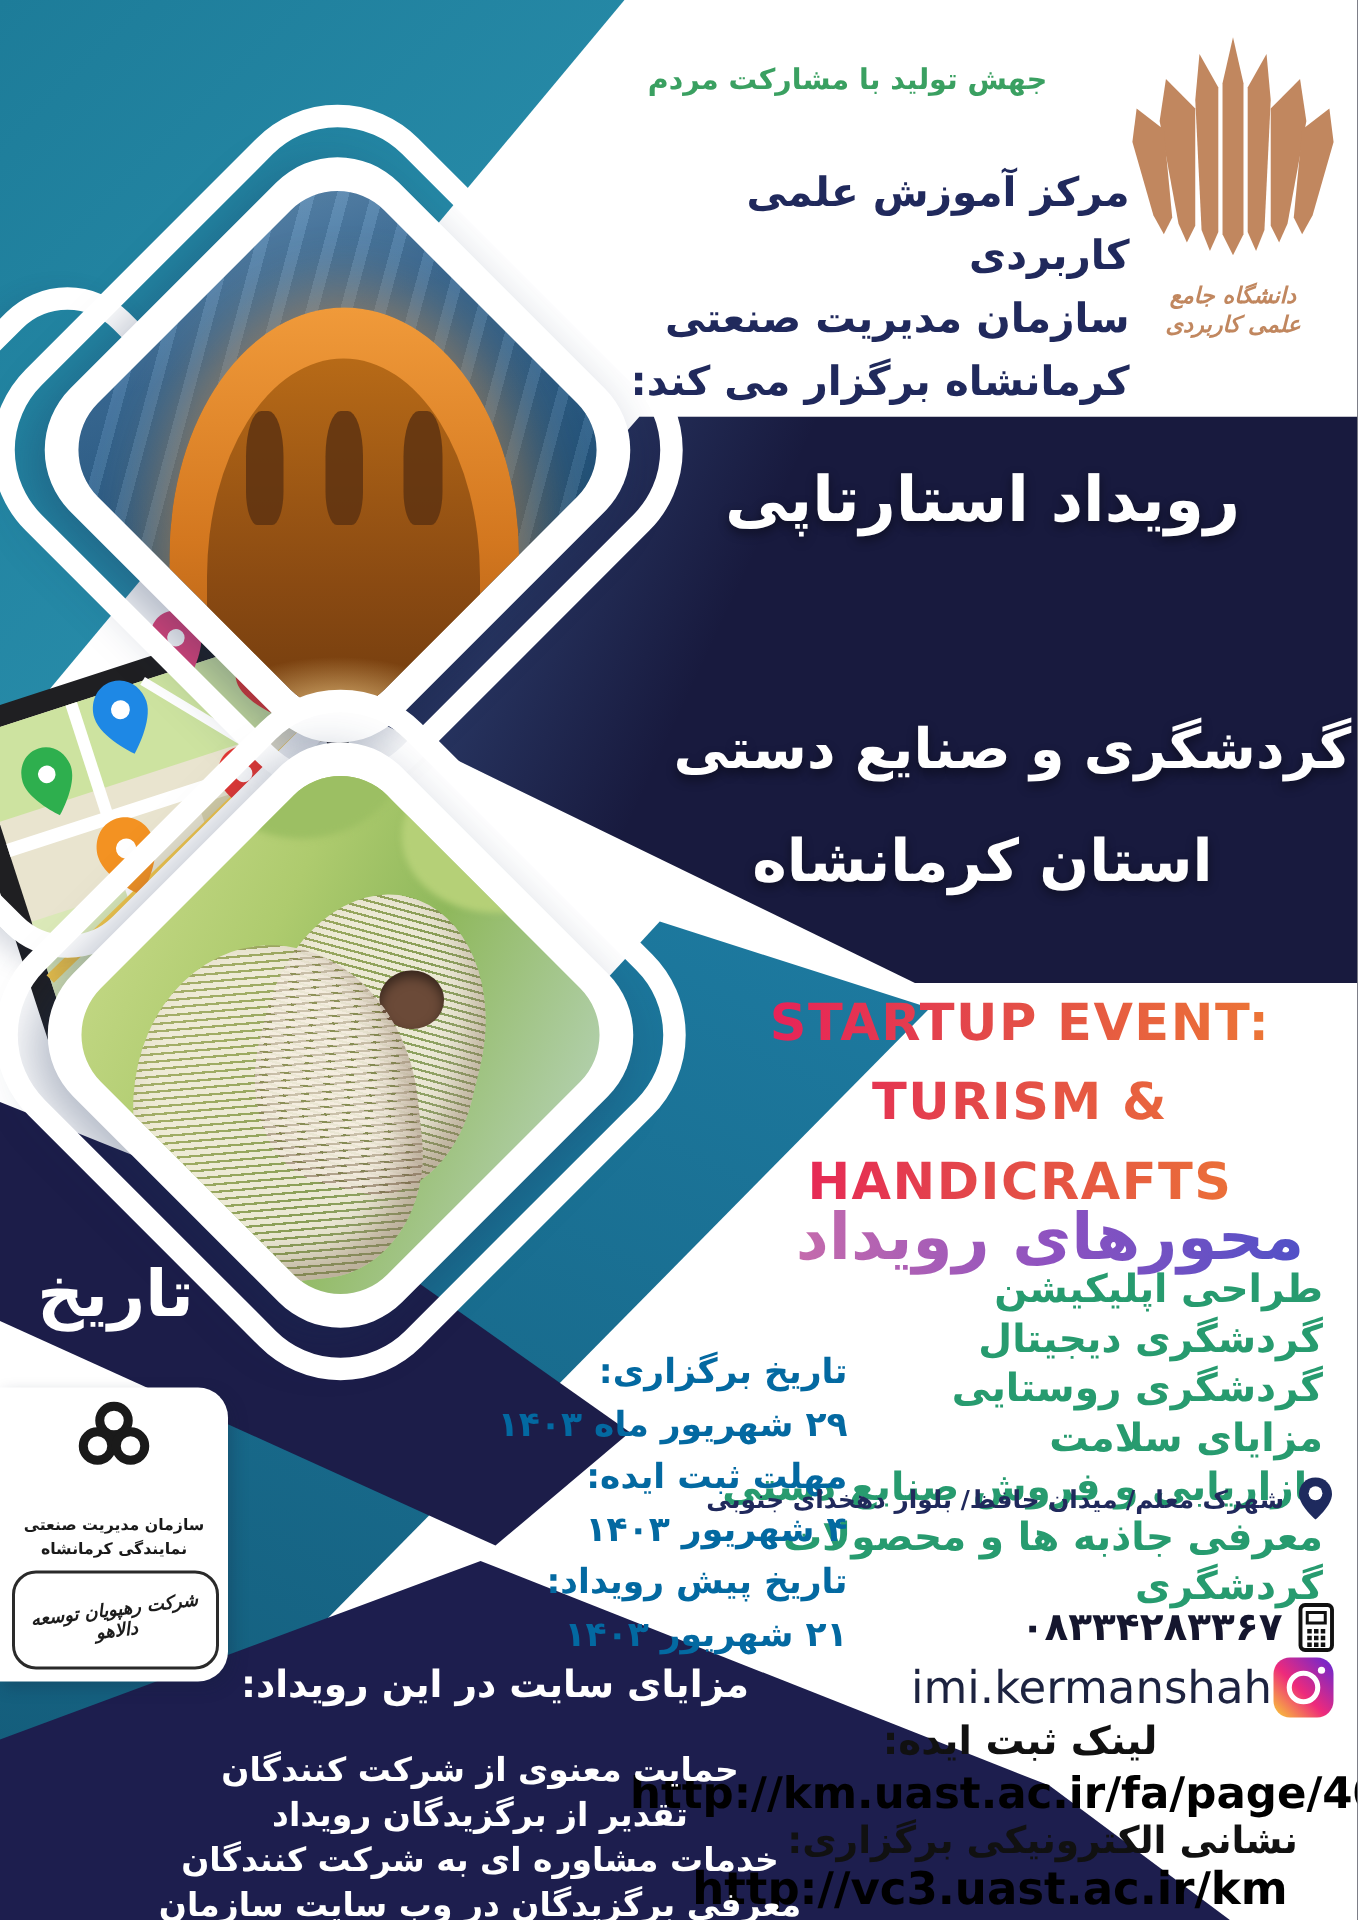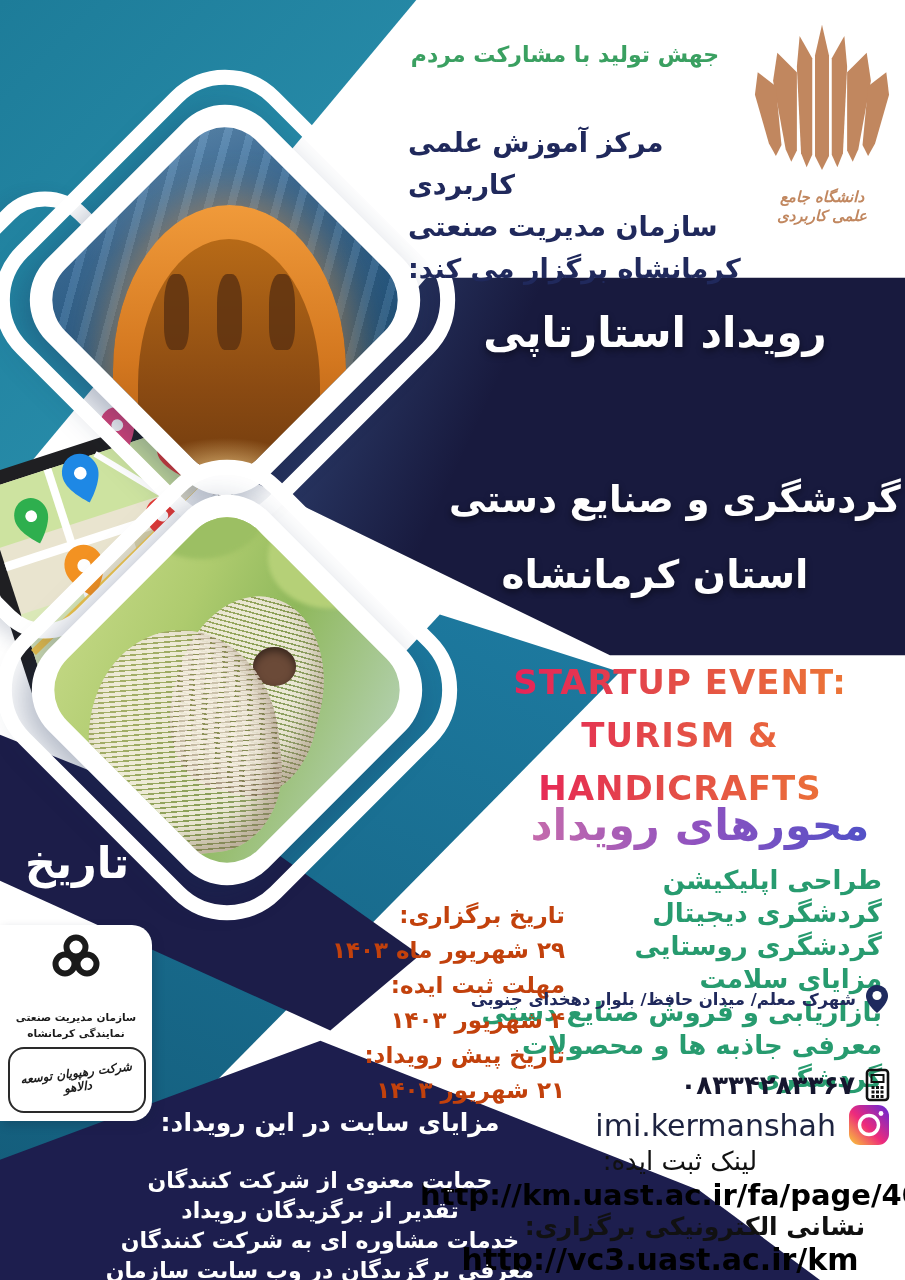--- a/index.html
+++ b/index.html
@@ -46,45 +46,45 @@
       background:radial-gradient(18% 30% at 20% 40%,#7ca84e 0 60%,transparent 61%),
                  radial-gradient(22% 34% at 45% 25%,#9cbf63 0 60%,transparent 61%),
                  radial-gradient(20% 30% at 70% 45%,#b5d077 0 60%,transparent 61%),
                  radial-gradient(16% 26% at 90% 30%,#87ad52 0 60%,transparent 61%);filter:blur(2px);}
   .shoe{position:absolute;background:repeating-linear-gradient(2deg,#e3d8c4 0 3px,#c9bb a 0),
         #dbcfba;border-radius:55% 55% 42% 46%;box-shadow:inset -10px -14px 24px rgba(120,95,70,.45);}
   .shoe.tex{background:repeating-linear-gradient(1deg,rgba(125,100,75,.30) 0 1.5px,rgba(245,238,225,.9) 1.5px 5px);}
   .shoe-hole{position:absolute;background:#6b4a38;border-radius:50%;box-shadow:inset 0 4px 8px rgba(0,0,0,.5);}
   
   .rtl{direction:rtl;}
-  .slogan{left:395px;top:42px;width:340px;text-align:center;color:#3aa061;font-size:22px;font-weight:bold;}
-  .org{left:408px;top:122px;width:345px;text-align:left;color:#20295c;font-size:27px;font-weight:bold;line-height:42px;}
+  .slogan{left:395px;top:42px;width:340px;text-align:center;color:#3aa061;font-size:19px;font-weight:bold;}
+  .org{left:408px;top:108px;width:345px;text-align:right;color:#20295c;font-size:27px;font-weight:bold;line-height:42px;}
   .uast-cap{color:#c1875f;font-family:"DejaVu Serif",serif;font-style:italic;font-weight:bold;
             text-align:center;font-size:15px;line-height:19px;}
   .band-h1{left:410px;top:308px;width:490px;text-align:center;color:#fff;font-size:42px;font-weight:bold;
            text-shadow:0 3px 7px rgba(0,0,0,.45);}
   .band-h2{left:410px;top:478px;width:490px;text-align:left;color:#fff;font-size:37px;font-weight:bold;
            text-shadow:0 3px 7px rgba(0,0,0,.45);margin-left:39px;}
   .band-h3{left:410px;top:552px;width:490px;text-align:center;color:#fff;font-size:39px;font-weight:bold;
            text-shadow:0 3px 7px rgba(0,0,0,.45);}
   .startup{left:470px;top:656px;width:420px;text-align:center;font-size:34px;font-weight:bold;line-height:53px;
            background:linear-gradient(90deg,#e8175d,#e34a49 45%,#ee7f31);
            -webkit-background-clip:text;background-clip:text;color:transparent;letter-spacing:1px;}
   .mehvar{left:500px;top:800px;width:400px;text-align:center;font-size:43px;font-weight:bold;
           background:linear-gradient(90deg,#cf6fa8,#8e52c0 50%,#4650c8);
           -webkit-background-clip:text;background-clip:text;color:transparent;}
-  .topics{left:420px;top:864px;width:462px;text-align:right;color:#279b6f;font-size:26px;font-weight:bold;line-height:33px;}
-  .sched{left:320px;top:898px;width:245px;text-align:right;color:#c2410c;font-size:23px;font-weight:bold;line-height:35px;}
+  .topics{left:420px;top:844px;width:462px;text-align:right;color:#279b6f;font-size:26px;font-weight:bold;line-height:33px;}
+  .sched{left:320px;top:898px;width:245px;text-align:right;color:#0369a1;font-size:23px;font-weight:bold;line-height:35px;}
   .addr-row{left:470px;top:984px;width:420px;display:flex;justify-content:flex-end;align-items:center;gap:8px;}
   .addr-row .t{color:#20295c;font-size:16.5px;font-weight:bold;}
   .phone-row{left:470px;top:1068px;width:420px;display:flex;justify-content:flex-end;align-items:center;gap:10px;}
   .phone-row .t{color:#15162e;font-size:26px;font-weight:bold;letter-spacing:2px;}
-  .insta-row{left:450px;top:1104px;width:440px;display:flex;justify-content:flex-end;align-items:center;gap:12px;}
+  .insta-row{left:450px;top:1104px;width:440px;display:flex;justify-content:flex-end;align-items:center;}
   .insta-row .t{color:#1d2340;font-size:30px;}
-  .link-label{left:470px;top:1146px;width:420px;text-align:center;color:#111;font-size:26px;font-weight:normal;}
+  .link-label{left:470px;top:1146px;width:420px;text-align:center;color:#111;font-size:26px;font-weight:bold;}
   .link-1{left:420px;top:1178px;width:480px;text-align:center;color:#000;font-size:29px;font-weight:bold;}
   .link-label2{left:485px;top:1212px;width:420px;text-align:center;color:#111;font-size:25px;font-weight:bold;}
   .link-2{left:440px;top:1242px;width:440px;text-align:center;color:#000;font-size:30px;font-weight:bold;}
   .benefit-title{left:90px;top:1108px;width:480px;text-align:center;color:#fff;font-size:25px;font-weight:bold;}
   .benefit-lines{left:40px;top:1166px;width:560px;text-align:center;color:#fff;font-size:22px;font-weight:bold;line-height:30px;}
   .hamian-title{left:2px;top:838px;width:150px;text-align:center;color:#fff;font-size:43px;font-weight:bold;}
   .sponsor-panel{left:0;top:925px;width:152px;height:196px;background:#fff;border-radius:0 20px 20px 0;
                  box-shadow:3px 4px 10px rgba(20,30,60,.25);}
   .imi-cap{position:absolute;left:0;top:84px;width:100%;text-align:center;color:#1a1a1a;
            font-size:10.5px;font-weight:bold;line-height:16px;}

